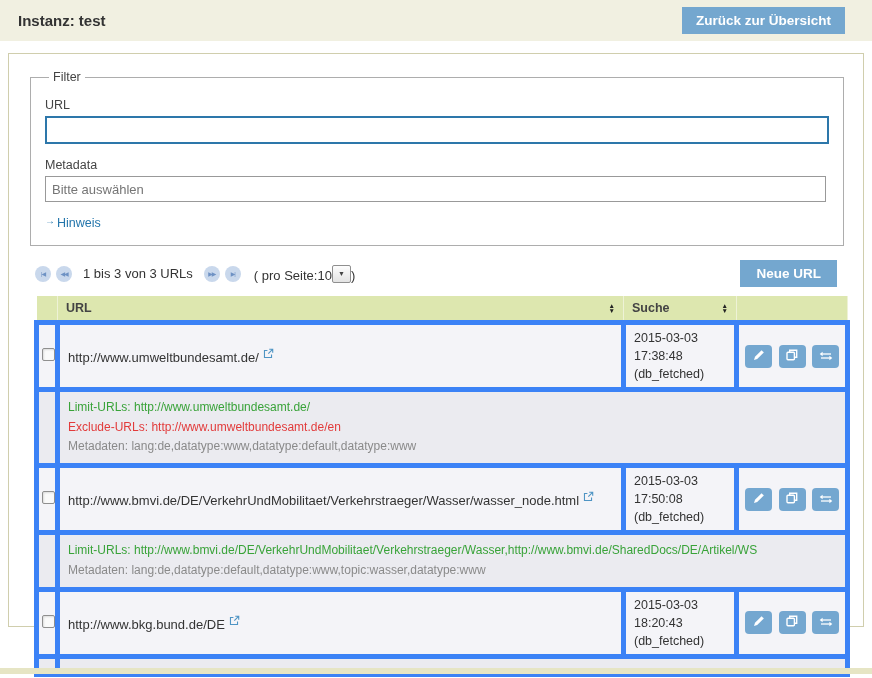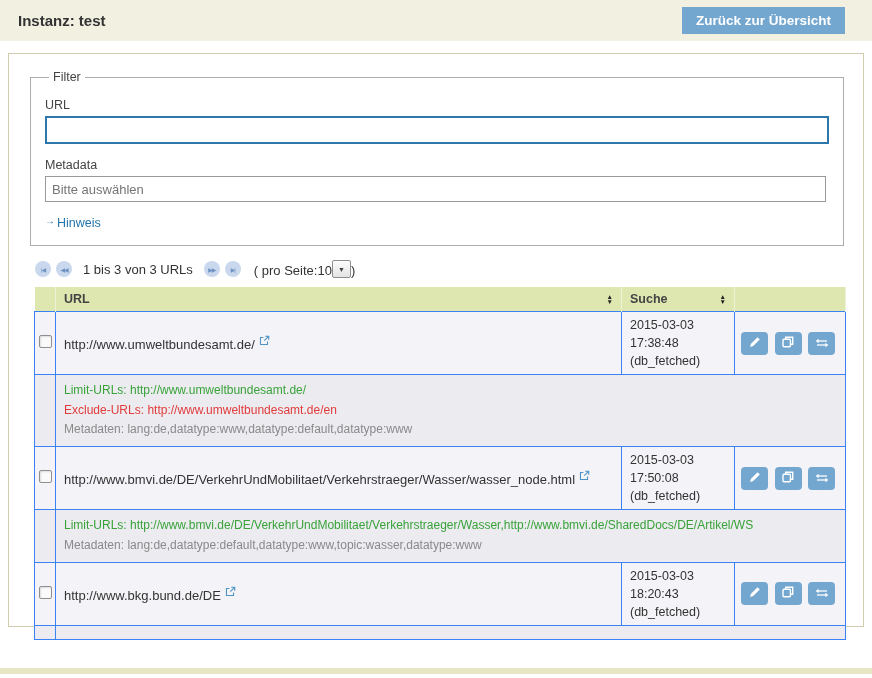--- a/index.html
+++ b/index.html
@@ -35,21 +35,21 @@
   .pager-text { margin:0 6px; }
   .perpage { margin-left:8px; display:flex; align-items:flex-end; }
   .pp-select { width:19px; height:18px; border:1px solid #8f8f8f; background:linear-gradient(#fdfdfd,#e3e3e3); display:inline-flex; align-items:center; justify-content:center; font-size:7px; color:#444; border-radius:2px; cursor:pointer; }
   .new-url { margin-left:auto; padding:6px 16px; }
 
   
   table.url-table { border-collapse:collapse; margin:0 18px 0 25px; width:811px; table-layout:fixed; font-size:13px; }
   .url-table th { background:#dde7af; color:#444; font-size:12.5px; text-align:left; padding:5px 8px; border-right:1px solid #eef2d6; height:24px; }
   .url-table th .th-inner { display:flex; align-items:center; justify-content:space-between; }
   .sort-icon { display:inline-flex; flex-direction:column; font-size:6.5px; line-height:5px; color:#222; cursor:pointer; }
-  .url-table td { border:1px solid #3b82f6; vertical-align:middle; }
+  .url-table td { border:5px solid #3b82f6; vertical-align:middle; }
   tr.main-row td { background:#f4f4f8; padding:4px 8px; height:42px; }
   tr.sub-row td { background:#ebebf0; padding:6px 8px 7px; font-size:12px; line-height:1.6; }
   .col-cb { width:21px; } .col-url { width:566px; } .col-status { width:113px; } .col-act { width:111px; }
   td.cb-cell { text-align:center; padding:4px 3px !important; }
   input[type=checkbox].row-cb { appearance:none; -webkit-appearance:none; width:13px; height:13px; border:1px solid #8f8f8f; background:#fafafa; border-radius:2px; box-shadow:inset 1px 1px 2px rgba(0,0,0,.12); cursor:pointer; }
   .url-cell { color:#333; }
   .ext-icon { margin-left:4px; vertical-align:3px; cursor:pointer; }
   .status-cell span { display:block; font-size:12.5px; color:#333; line-height:1.45; }
   .act-cell { white-space:nowrap; text-align:left; padding-left:6px !important; }
   .act-btn { display:inline-flex; align-items:center; justify-content:center; width:27px; height:23px; background:#74a7d0; border:none; border-radius:4px; margin-right:3px; cursor:pointer; }
@@ -90,20 +90,21 @@
       <span class="pg">▶▶</span>
       <span class="pg">▶|</span>
       <span class="perpage">
         <span>( pro Seite:</span>
         <span>10</span>
         <span class="pp-select">
             <span>▼</span>
           </span>
         <span>)</span>
       </span>
+      <button class="btn-blue new-url">Neue URL</button>
     </div>
 
     <table class="url-table">
       <colgroup>
           <col class="col-cb">
           <col class="col-url">
           <col class="col-status">
           <col class="col-act">
         </colgroup>
       <thead>

